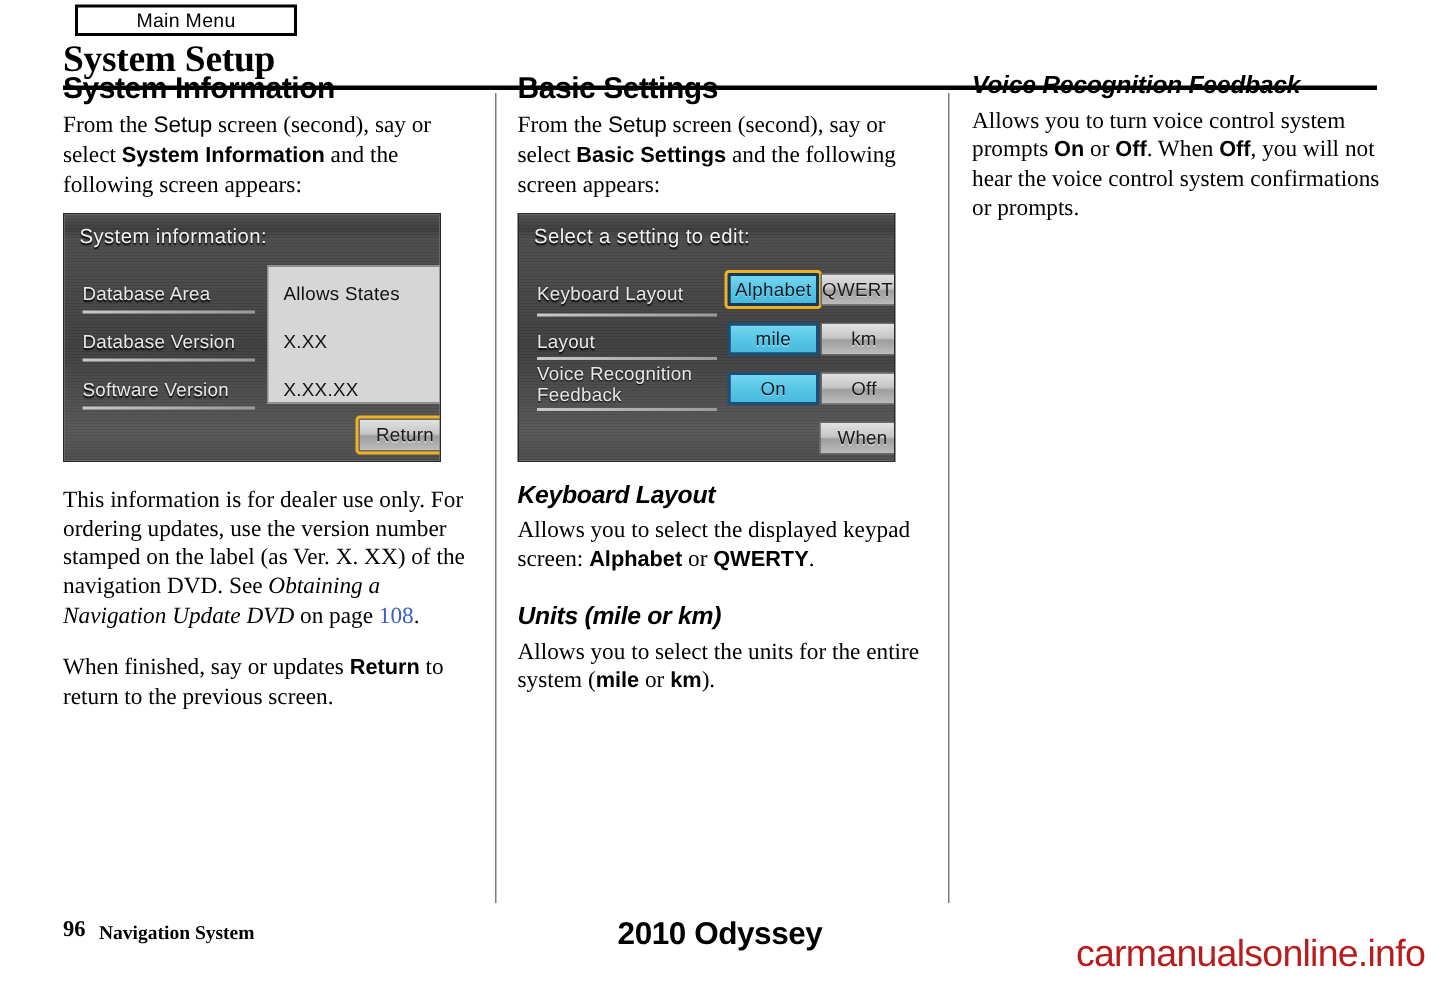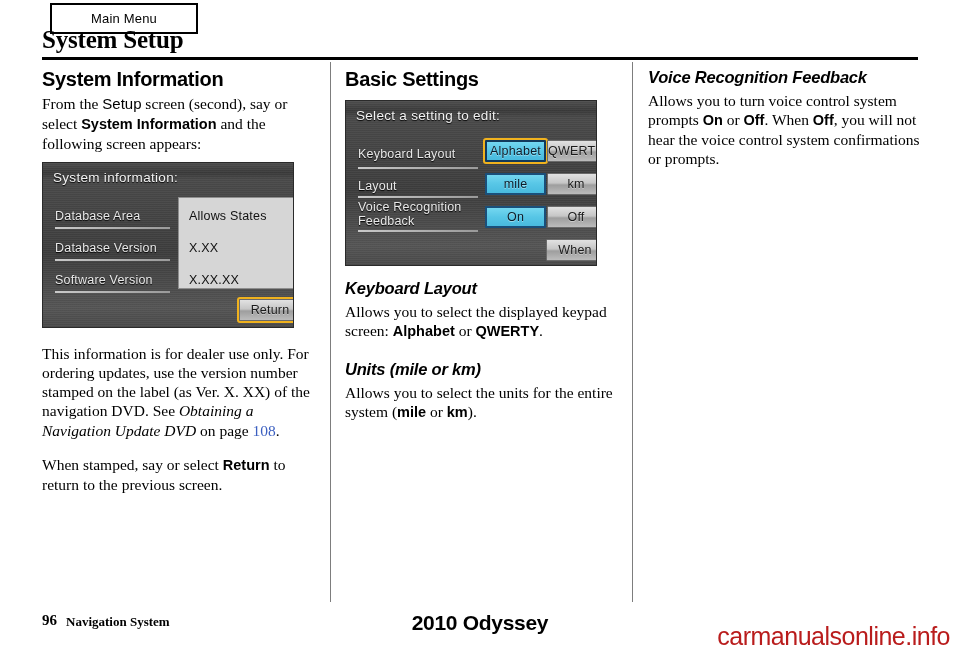--- a/index.html
+++ b/index.html
@@ -18,21 +18,21 @@
     height: 655px;
     background: #ffffff;
   }
 
   
   .main-menu-tab {
     position: absolute;
     left: 50px;
     top: 3px;
     width: 148px;
-    height: 31px;
+    height: 21px;
     border: 2px solid #000;
     background: #fff;
     display: flex;
     align-items: center;
     justify-content: center;
     font-family: "Liberation Sans", sans-serif;
     font-size: 13px;
     color: #000;
     letter-spacing: 0.2px;
   }
@@ -51,21 +51,21 @@
     left: 42px;
     top: 57px;
     width: 876px;
     height: 3px;
     background: #000;
   }
 
   
   .col {
     position: absolute;
-    top: 68px;
+    top: 48px;
   }
   .col-left  { left: 42px;  width: 272px; }
   .col-mid   { left: 345px; width: 272px; }
   .col-right { left: 648px; width: 272px; }
 
   .vdivider {
     position: absolute;
     top: 62px;
     width: 1px;
     height: 540px;
@@ -287,25 +287,26 @@
       <div class="ns-value" style="left:146px; top:110px;">X.XX.XX</div>
 
       <div class="ns-btn focus" style="left:196px; top:136px; width:62px; height:22px;">
         <span>Return</span>
       </div>
     </div>
 
     <div class="gap"></div>
     <p class="body"><span>This information is for dealer use only. For ordering updates, use the version number stamped on the label (as Ver. X. XX) of the navigation DVD. See </span><span class="ital">Obtaining a Navigation Update DVD</span><span> on page </span><span class="pagelink">108</span><span>.</span></p>
 
-    <p class="body"><span>When stamped, say or select </span><span class="sans-b">Return</span><span> to return to the previous screen.</span></p>
+    <p class="body"><span>When finished, say or updates </span><span class="sans-b">Return</span><span> to return to the previous screen.</span></p>
   </div>
 
   <div class="col col-mid">
     <h2 class="sec">Basic Settings</h2>
+    <p class="body"><span>From the </span><span class="sans-n">Setup</span><span> screen (second), say or select </span><span class="sans-b">Basic Settings</span><span> and the following screen appears:</span></p>
 
     <div class="navscreen">
       <div class="ns-title">Select a setting to edit:</div>
 
       <div class="ns-row-label" style="left:12px; top:46px;">Keyboard Layout</div>
       <div class="ns-underline" style="left:12px; top:66px; width:120px;"></div>
       <div class="ns-btn sel focus" style="left:139px; top:39px; width:61px; height:22px;">
         <span>Alphabet</span>
       </div>
       <div class="ns-btn" style="left:201px; top:39px; width:58px; height:22px;">

